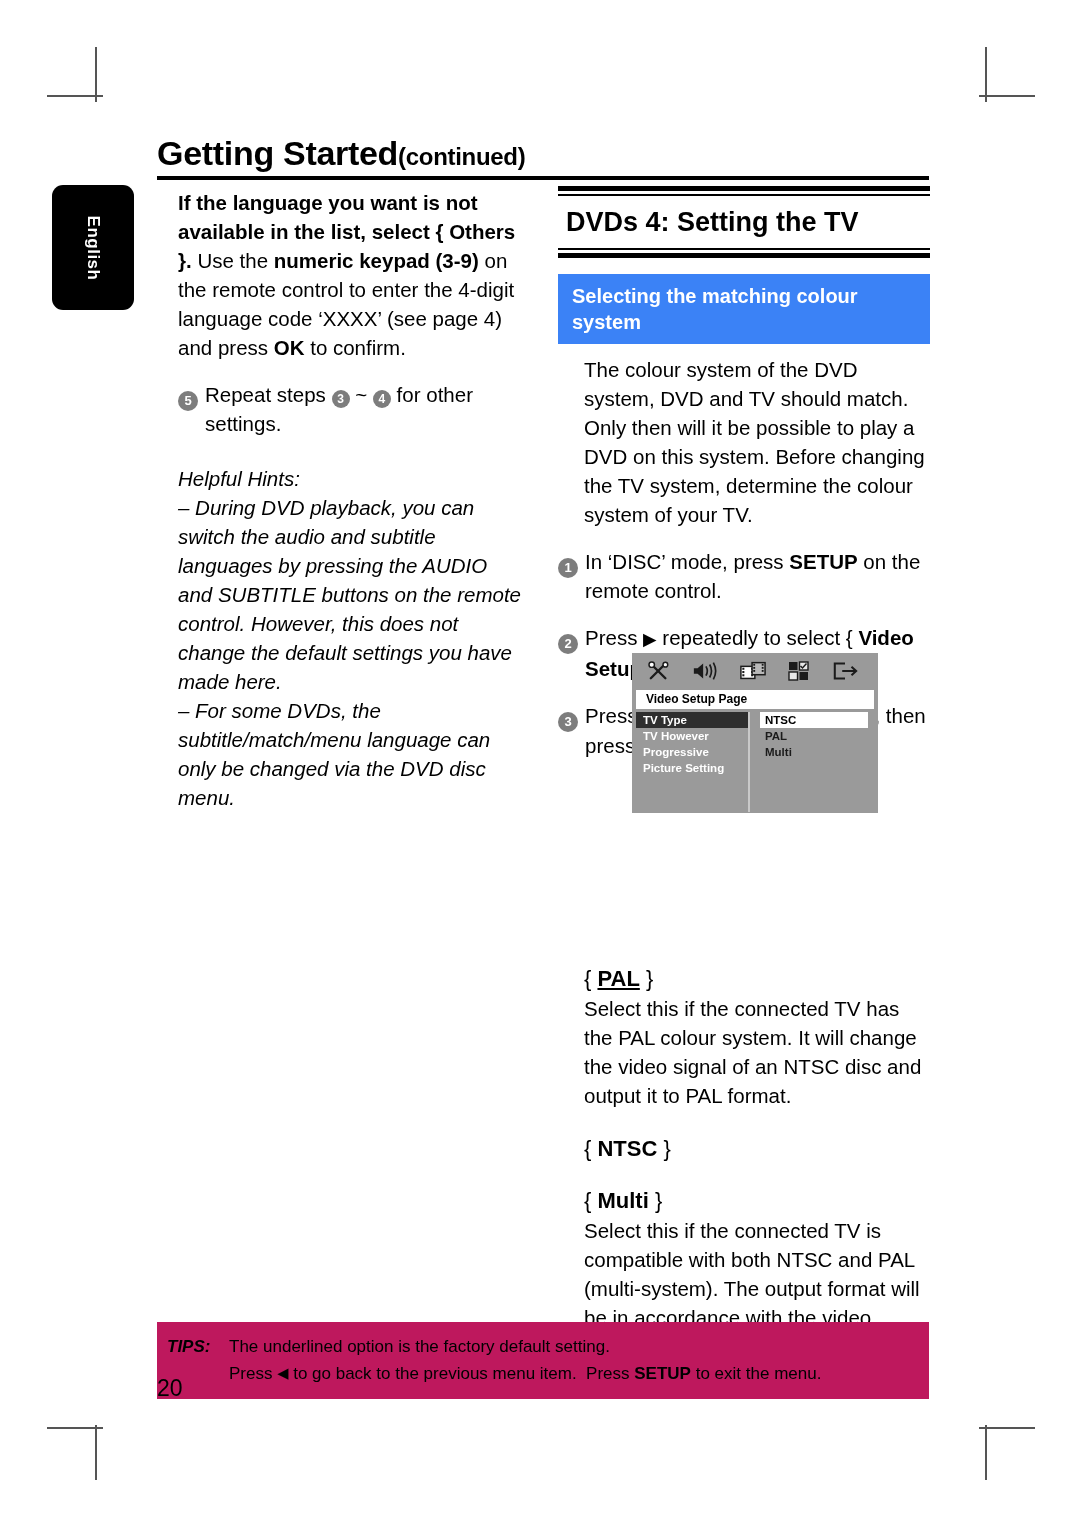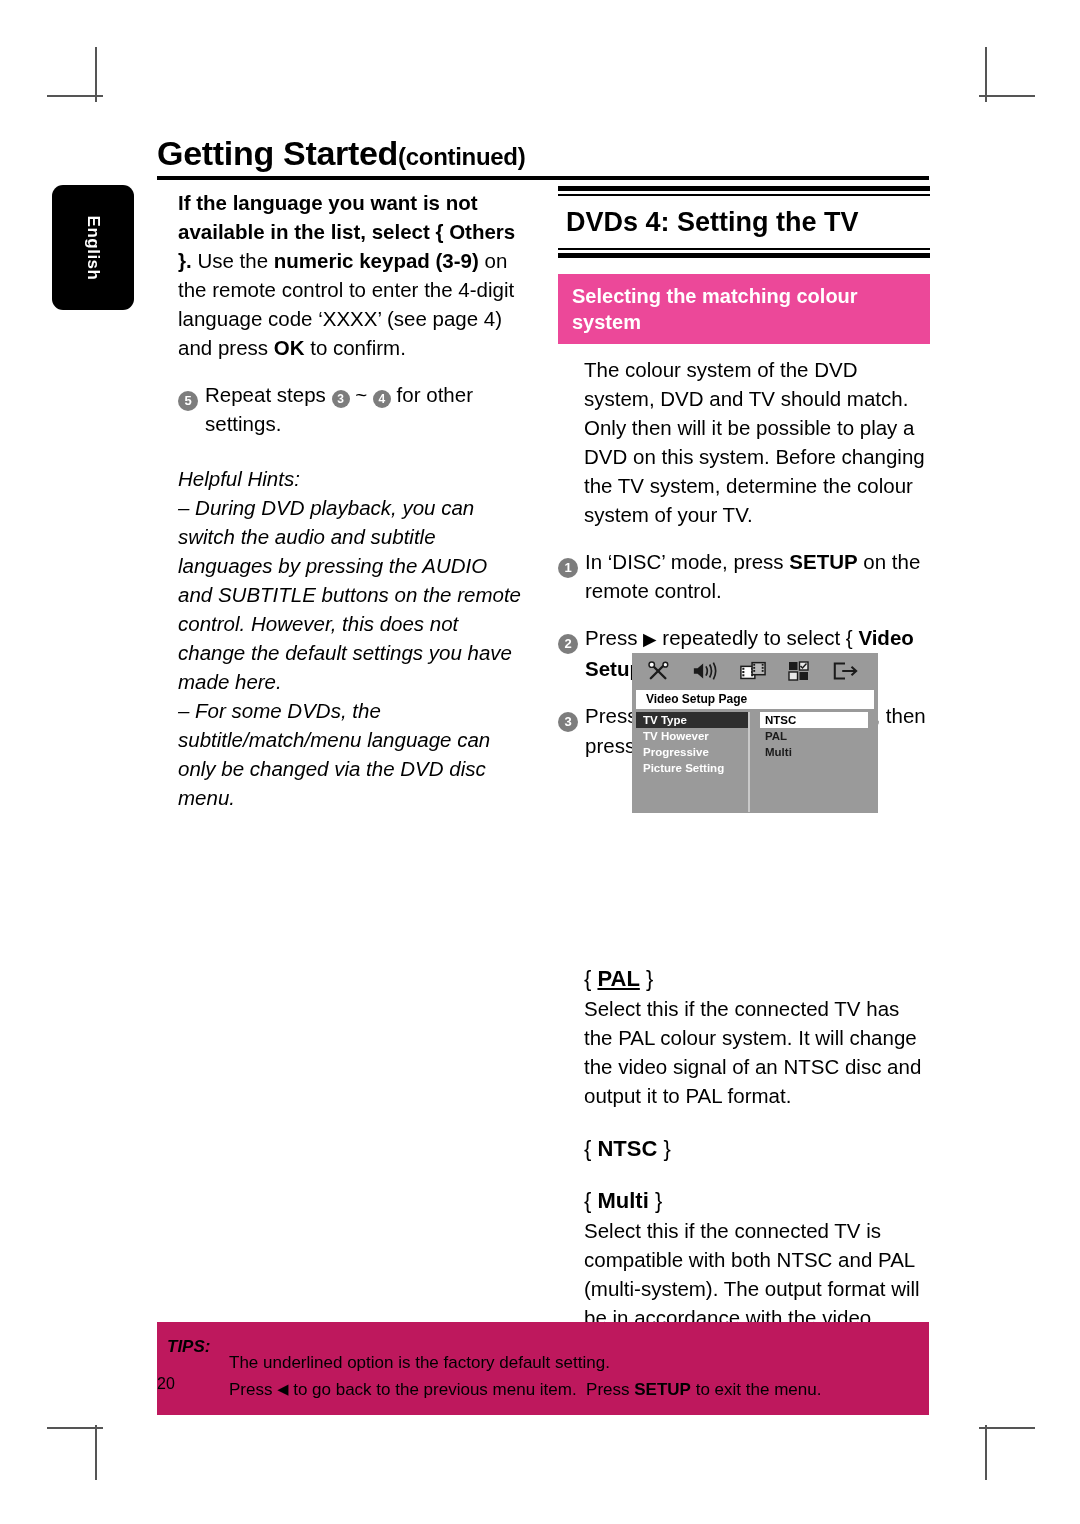--- a/index.html
+++ b/index.html
@@ -150,21 +150,21 @@
   .rule-double .thin  { height: 2px; background: #000; }
 
   .step4-title {
     font-size: 27px;
     font-weight: bold;
     padding: 11px 0 10px 8px;
     white-space: nowrap;
   }
 
   .grey-head {
-    background: #ec4899;
+    background: #3b82f6;
     color: #ffffff;
     font-size: 20px;
     font-weight: bold;
     line-height: 26px;
     padding: 9px 10px 9px 14px;
     margin-top: 16px;
     width: 348px;
   }
 
   .rbody {
@@ -268,28 +268,28 @@
     display: flex;
     font-size: 17px;
     line-height: 26px;
     padding-left: 10px;
   }
   .tips-label {
     font-style: italic;
     font-weight: bold;
     flex: 0 0 62px;
   }
-  .tips-lines { flex: 1; margin-top: 16px; }
+  .tips-lines { flex: 1; }
   .tips-lines b { font-weight: bold; }
 
   .page-num {
     position: absolute;
     left: 157px;
     top: 1375px;
-    font-size: 16px;
+    font-size: 23px;
   }
 
   .tri { font-size: 0.86em; vertical-align: 0.5px; }
 </style>
 </head>
 <body>
 
 <div class="crop crop-v cm-tl-v"></div>
 <div class="crop crop-h cm-tl-h"></div>
 <div class="crop crop-v cm-tr-v"></div>

